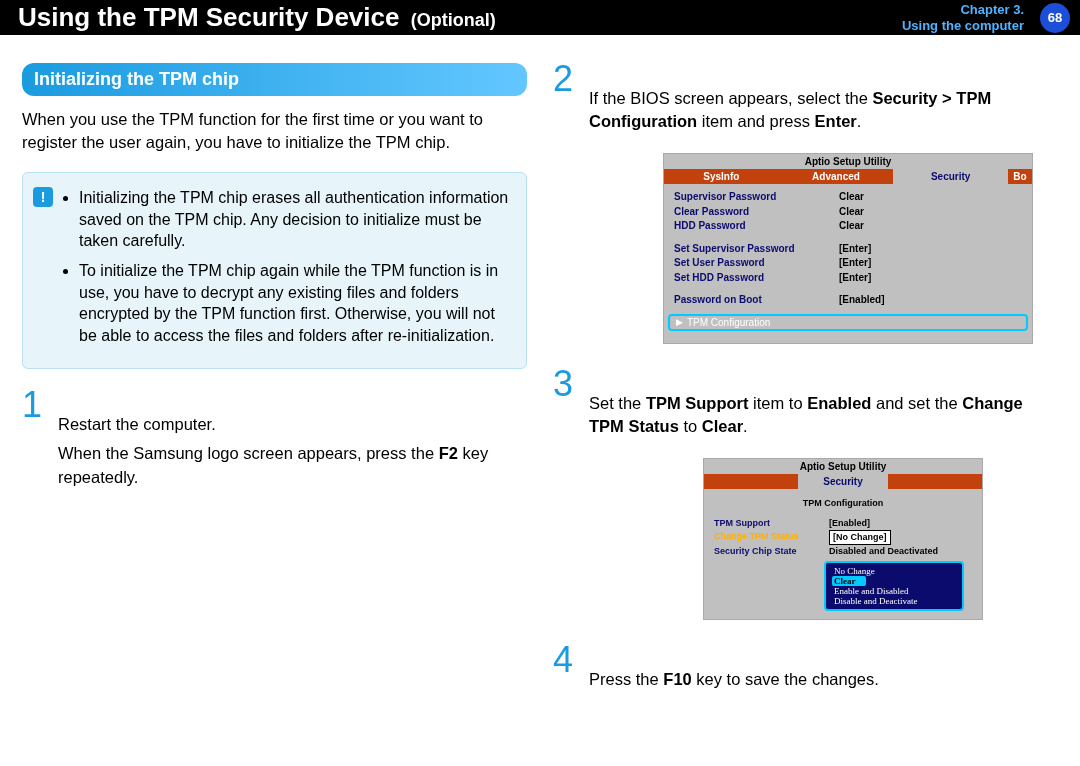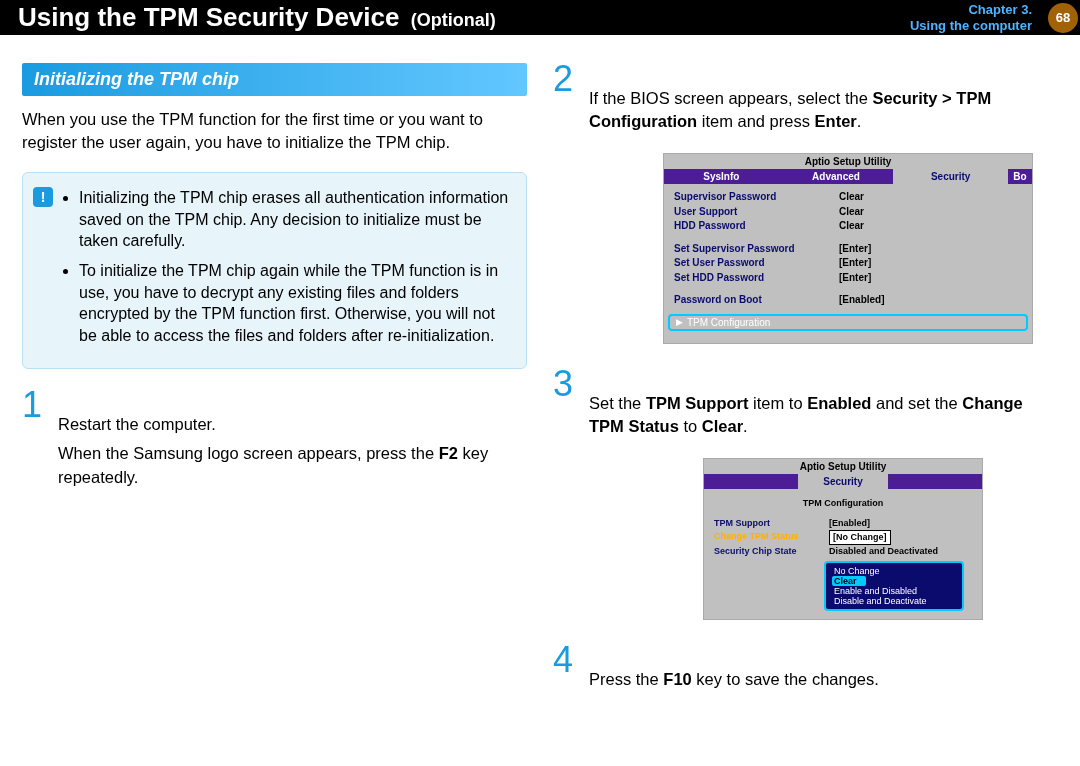--- a/index.html
+++ b/index.html
@@ -32,49 +32,48 @@
   .header-right {
     display: flex;
     align-items: center;
     gap: 12px;
     font-size: 13px;
     font-weight: 700;
     color: #4fb3ff;
   }
   .header-right .chapinfo { text-align: right; line-height: 1.2; margin-right: 4px;}
   .page-badge {
-    background: #a16207;
+    background: #1d4ed8;
     color: #fff;
     width: 30px;
     height: 30px;
     border-radius: 50%;
     display: flex;
     align-items: center;
     justify-content: center;
     font-weight: 700;
-    margin-right: 2px;
+    margin-right: 10px;
   }
   .content {
     display: flex;
     gap: 26px;
     padding: 28px 22px 0 22px;
   }
   .col {
     flex: 1;
     min-width: 0;
   }
   .section-header {
     background: linear-gradient(to right, #1a9be0, #63c7ff);
     color: #fff;
     font-weight: 700;
     font-size: 18px;
     padding: 6px 12px;
     margin-bottom: 12px;
-    border-radius: 2px;
-    font-style: italic;
+    border-radius: 12px;
   }
   .intro {
     font-size: 16.5px;
     line-height: 1.4;
     margin-bottom: 18px;
   }
   .callout {
     background: #e7f4fa;
     border: 1px solid #b9e1f3;
     border-radius: 6px;
@@ -133,21 +132,21 @@
   .bios-wrap.small { width: 280px; margin-left: 150px;}
   .bios-title {
     text-align: center;
     font-weight: 700;
     font-size: 10px;
     padding: 2px 0;
     background: #c0c0c0;
   }
   .bios-tabs {
     display: flex;
-    background: #4c1d95;
+    background: #c2410c;
     color: #fff;
     font-size: 10px;
     font-weight: 700;
   }
   .bios-tab { padding: 2px 0; flex: 1; text-align: center;}
   .bios-tab.active { background: #c0c0c0; color: #0b0b6e; }
   .bios-body {
     background: #c0c0c0;
     padding: 6px 10px 12px 10px;
     font-size: 10px;
@@ -180,21 +179,21 @@
   .bios2-popup {
     border: 2px solid #00caff;
     border-radius: 4px;
     background: #0b0b6e;
     color:#fff;
     font-size: 9px;
     padding: 3px 6px;
     margin: 3px 0 0 110px;
     width: 140px;
   }
-  .bios2-popup .opt { padding: 0 2px;}
+  .bios2-popup .opt { padding: 0 2px; font-family: Liberation Serif, serif;}
   .bios2-popup .opt.sel { background:#00caff; color:#000; font-weight:700; border-radius:2px; width:34px;}
 </style>
 </head>
 <body>
 
 <div class="header">
   <div class="header-left">
     <span>Using the TPM Security Device</span>
     <span class="optional">(Optional)</span>
   </div>
@@ -250,21 +249,21 @@
         <div class="bios-tab">Advanced</div>
         <div class="bios-tab active">Security</div>
         <div class="bios-tab" style="flex:0 0 24px;">Bo</div>
       </div>
       <div class="bios-body">
         <div class="bios-row">
             <span class="lab">Supervisor Password</span>
             <span class="val">Clear</span>
           </div>
         <div class="bios-row">
-            <span class="lab">User Support</span>
+            <span class="lab">Clear Password</span>
             <span class="val">Clear</span>
           </div>
         <div class="bios-row">
             <span class="lab">HDD Password</span>
             <span class="val">Clear</span>
           </div>
         <div class="bios-sep"></div>
         <div class="bios-row">
             <span class="lab">Set Supervisor Password</span>
             <span class="val">[Enter]</span>

